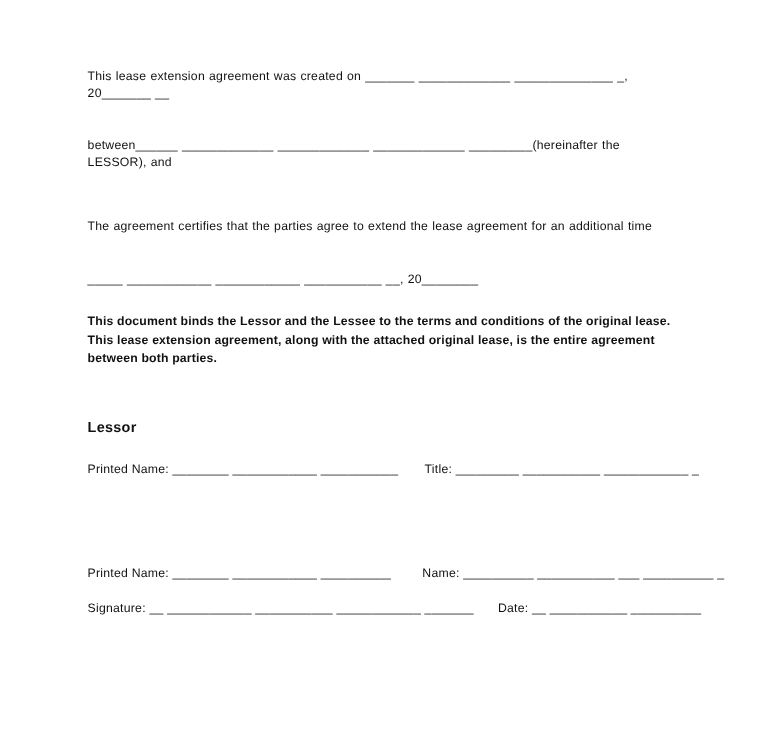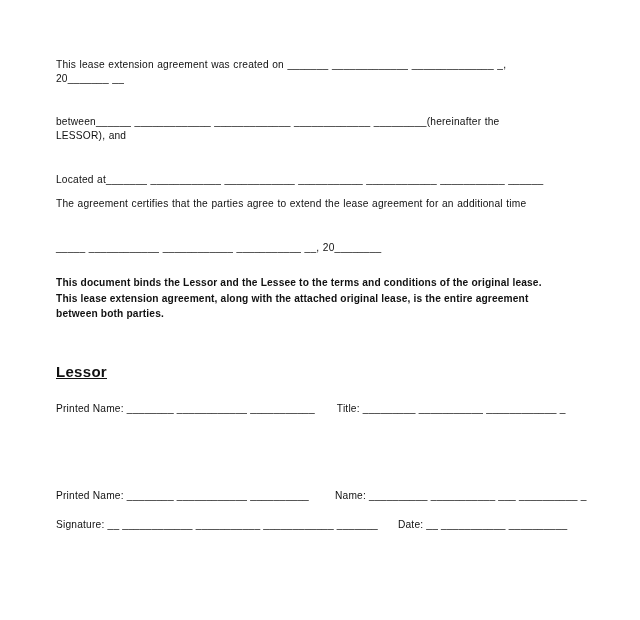--- a/index.html
+++ b/index.html
@@ -16,21 +16,21 @@
   }
   .page {
     position: relative;
     width: 640px;
     height: 620px;
     background: #ffffff;
     overflow: hidden;
   }
   .doc-body {
     position: absolute;
-    left: 56px;
+    left: 73px;
     top: 58px;
     width: 496px;
   }
   .para {
     font-size: 10.2px;
     line-height: 14px;
     color: #111111;
     letter-spacing: 0.02em;
     word-spacing: 0.04em;
     white-space: pre-wrap;
@@ -43,23 +43,22 @@
   .gap-xl { height: 36px; }
   .gap-xxl { height: 41px; }
   .block-para {
     font-size: 10.2px;
     line-height: 15.6px;
     color: #111111;
     letter-spacing: 0.015em;
     font-weight: bold;
   }
   .sig-heading {
-    font-size: 15px;
+    font-size: 12px;
     font-weight: bold;
-    text-decoration: underline;
     color: #111111;
     letter-spacing: 0.02em;
   }
   .sig-row {
     font-size: 10.2px;
     line-height: 14px;
     color: #111111;
     white-space: pre;
     letter-spacing: 0.02em;
     display: block;
@@ -78,21 +77,20 @@
 
     <div class="gap-lg"></div>
 
     <div class="para">between______ _____________ _____________ _____________ _________(hereinafter the LESSOR), and</div>
 
     <div class="gap-sm"></div>
 
 
     <div class="gap-sm"></div>
 
-    <div class="para">Located at_______ ____________ ____________ ___________ ____________ ___________ ______</div>
 
     <div class="gap-xs"></div>
 
     <div class="para">The agreement certifies that the parties agree to extend the lease agreement for an additional time</div>
 
     <div class="gap-sm"></div>
 
 
     <div class="gap-sm"></div>
 

